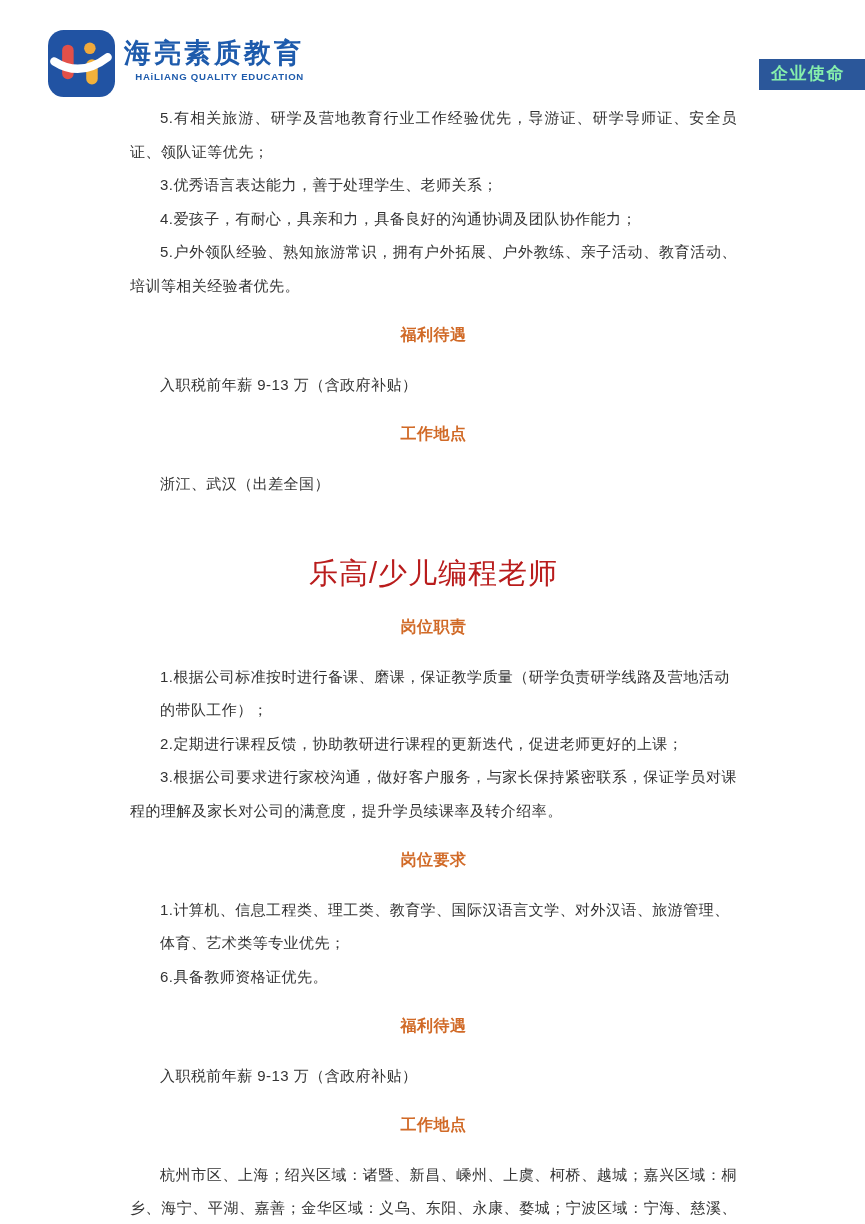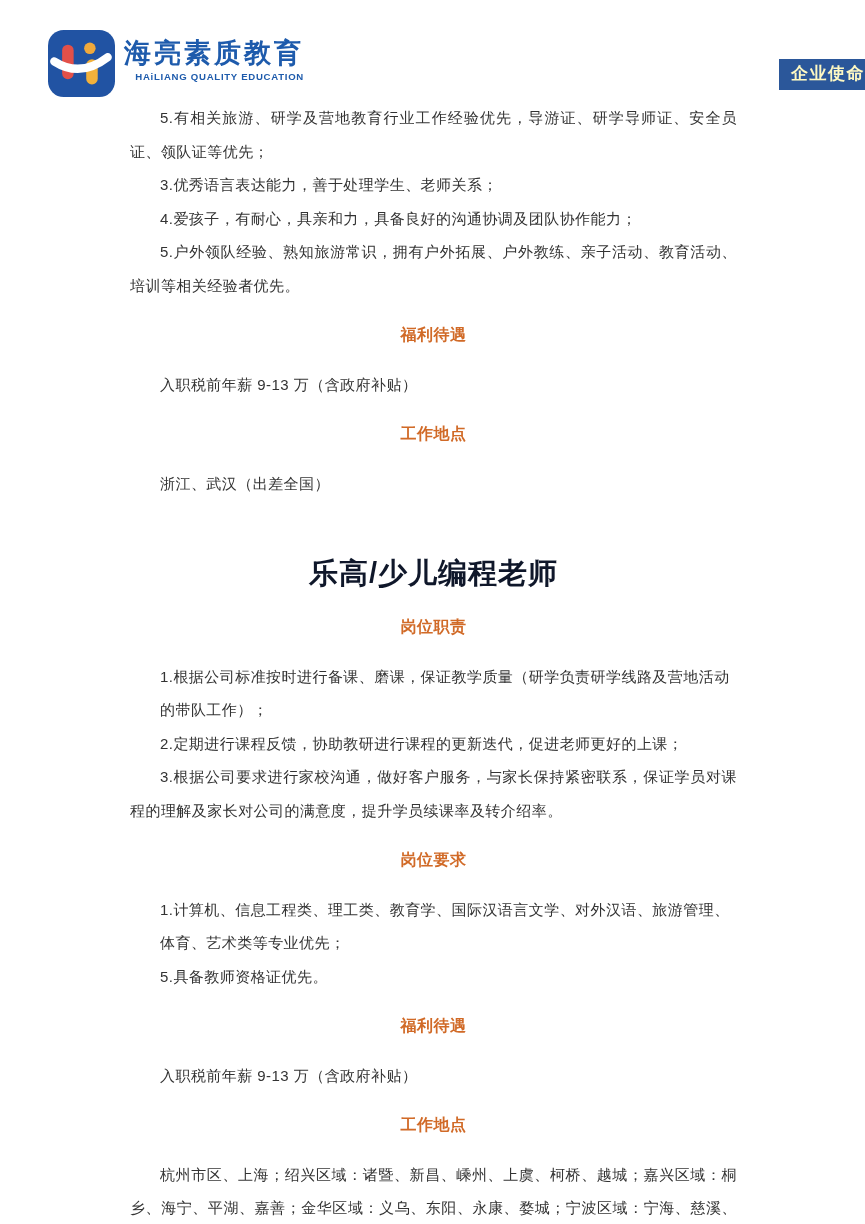--- a/index.html
+++ b/index.html
@@ -51,25 +51,25 @@
   .slogan {
     font-size: 21.5px;
     font-weight: bold;
     color: #141414;
     letter-spacing: 0.5px;
     white-space: nowrap;
   }
   .badge {
     margin-left: 10px;
     background: #2B579A;
-    color: #fef9c3;
+    color: #86efac;
     font-size: 17px;
     font-weight: bold;
     letter-spacing: 1.5px;
-    padding: 3px 0 5px 12px;
+    padding: 3px 20px 5px 12px;
     white-space: nowrap;
   }
 
   
   .doc {
     position: absolute;
     top: 101px;
     left: 130px;
     width: 607px;
     font-size: 15px;
@@ -92,22 +92,22 @@
     font-size: 16px;
     font-weight: bold;
     color: #D16A27;
     line-height: 33.5px;
     letter-spacing: 0.5px;
     text-align: center;
   }
   .job-title {
     margin: 52px 0 8px 0;
     font-size: 29px;
-    font-weight: bold;
-    color: #0f172a;
+    font-weight: normal;
+    color: #b91c1c;
     text-align: center;
     line-height: 42px;
     letter-spacing: 1px;
   }
 </style>
 </head>
 <body>
 
 <div class="page">
 
@@ -148,21 +148,21 @@
 
       <h3 class="sec-heading">岗位职责</h3>
       <p class="hang">1.根据公司标准按时进行备课、磨课，保证教学质量（研学负责研学线路及营地活动
 的带队工作）；</p>
       <p>2.定期进行课程反馈，协助教研进行课程的更新迭代，促进老师更好的上课；</p>
       <p>3.根据公司要求进行家校沟通，做好客户服务，与家长保持紧密联系，保证学员对课程的理解及家长对公司的满意度，提升学员续课率及转介绍率。</p>
 
       <h3 class="sec-heading">岗位要求</h3>
       <p class="hang">1.计算机、信息工程类、理工类、教育学、国际汉语言文学、对外汉语、旅游管理、
 体育、艺术类等专业优先；</p>
-      <p>5.具备教师资格证优先。</p>
+      <p>6.具备教师资格证优先。</p>
 
       <h3 class="sec-heading">福利待遇</h3>
       <p>入职税前年薪 9-13 万（含政府补贴）</p>
 
       <h3 class="sec-heading">工作地点</h3>
       <p>杭州市区、上海；绍兴区域：诸暨、新昌、嵊州、上虞、柯桥、越城；嘉兴区域：桐乡、海宁、平湖、嘉善；金华区域：义乌、东阳、永康、婺城；宁波区域：宁海、慈溪、余姚；温州区域：瑞安、乐清、鹿城；湖州：吴兴、长兴；台州：椒江、温岭、临海</p>
     </section>
 
   </main>
 </div>

